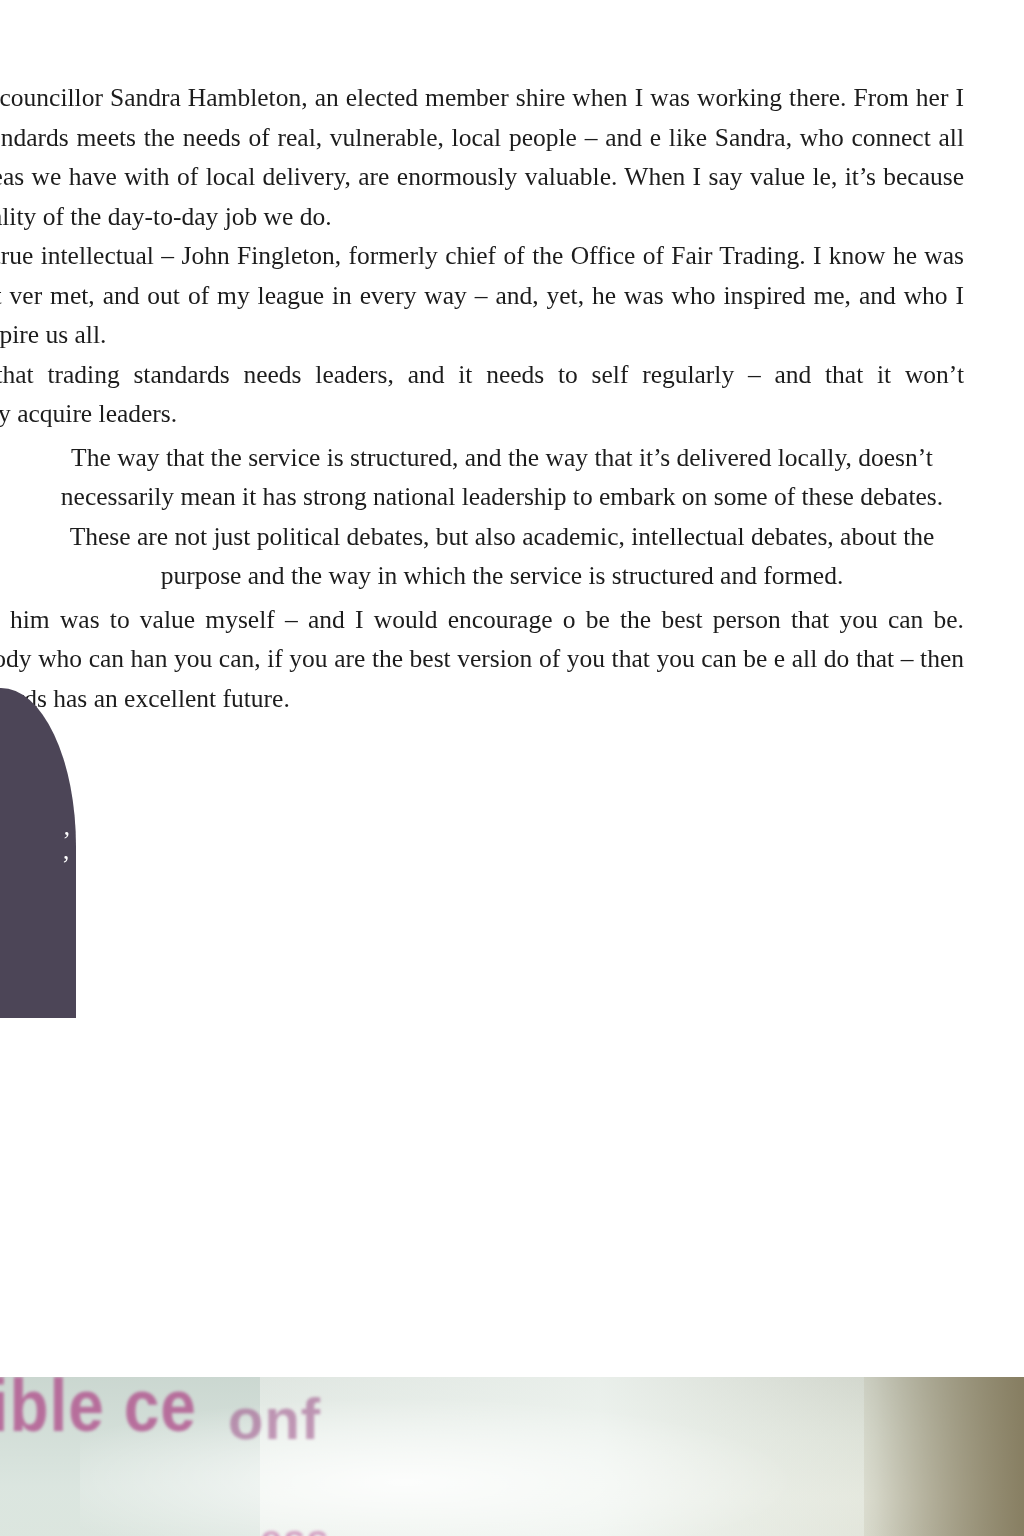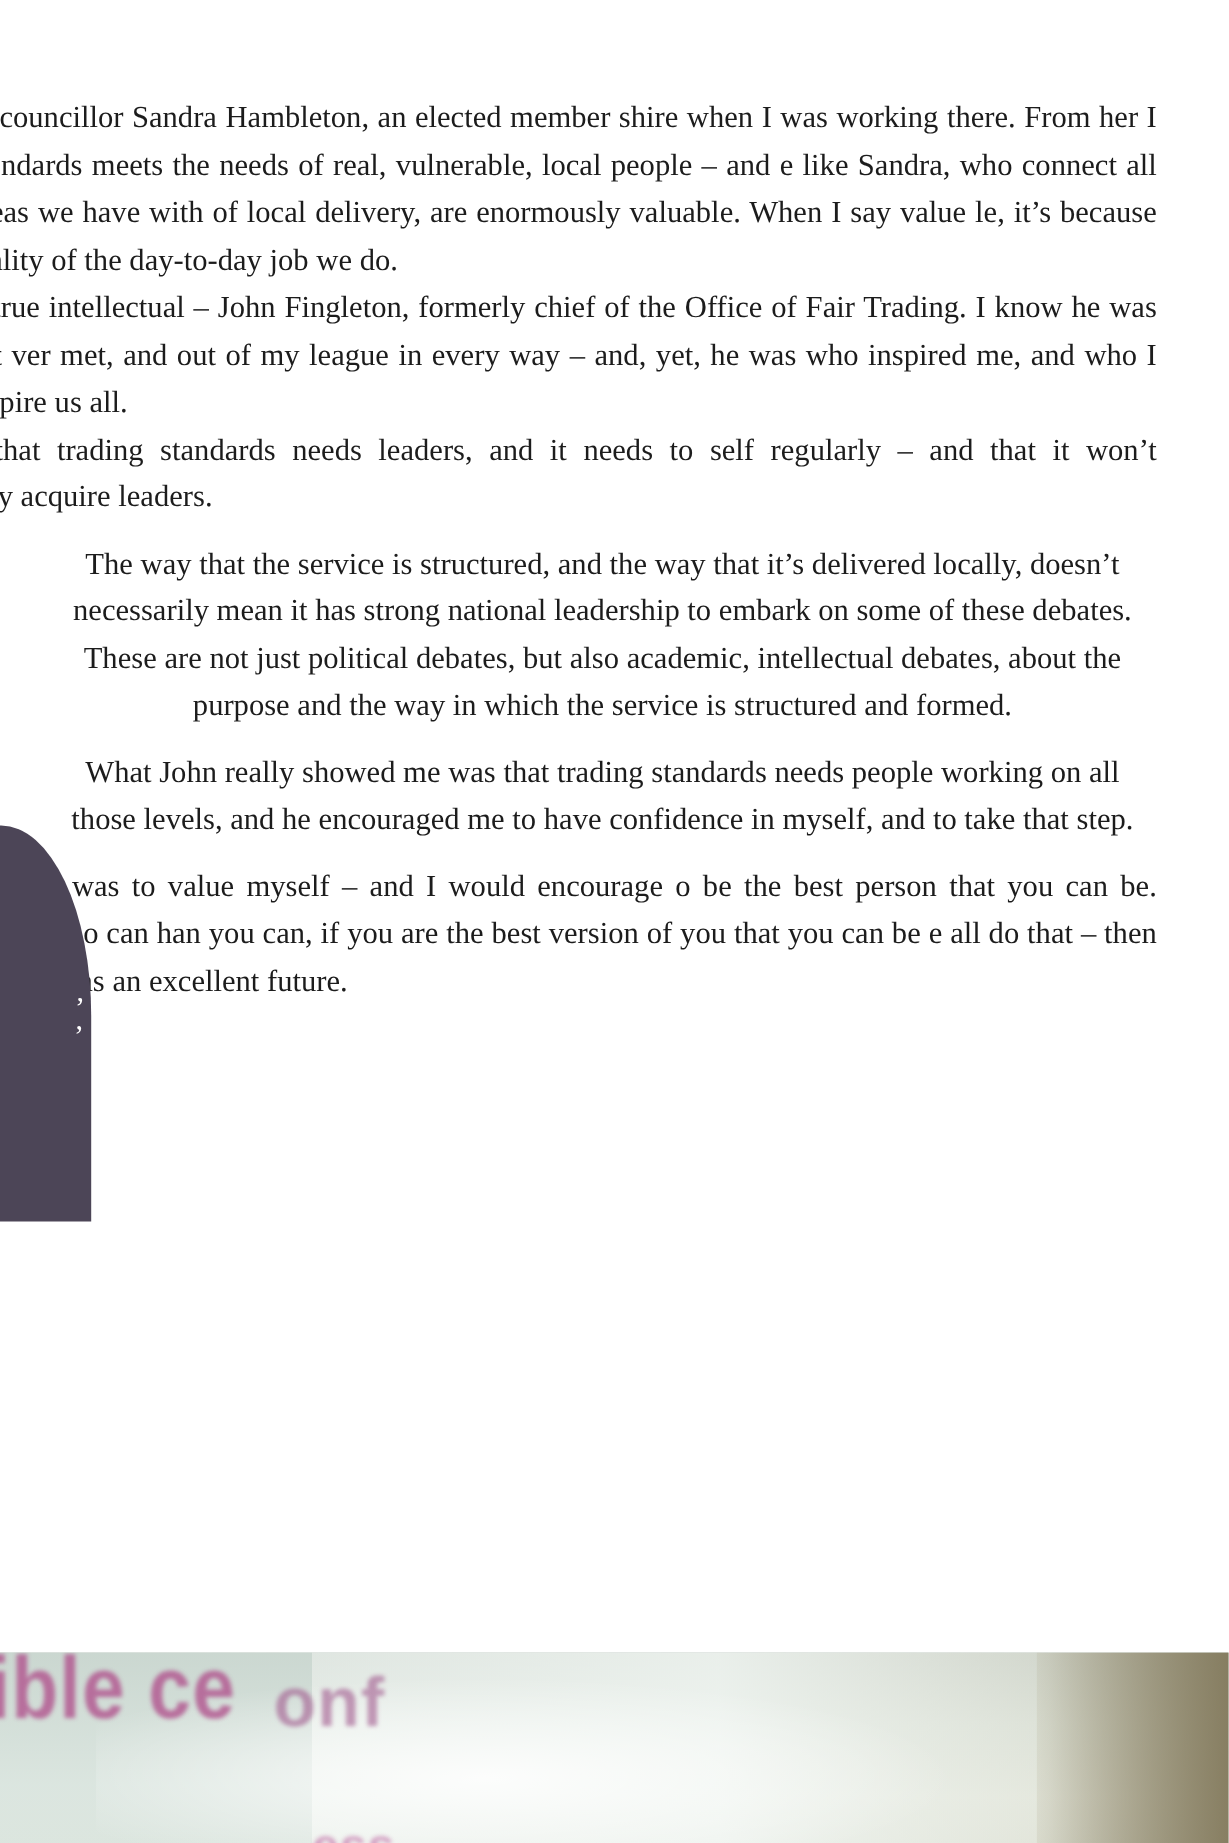--- a/index.html
+++ b/index.html
@@ -44,21 +44,21 @@
     text-indent: 0;
   }
 
   
   .wrap-block {
     margin: 0;
     padding-left: 168px;
     text-align: center;
   }
   .wrap-block p {
-    margin: 16px;
+    margin: 4px;
     text-align: center;
   }
 
   
   .bubble {
     position: absolute;
     left: -74px;
     top: 688px;
     width: 150px;
     height: 330px;
@@ -162,21 +162,20 @@
 
 <div id="page">
 
   <div class="article-text">
     <p class="para-indent">ond giant is councillor Sandra Hambleton, an elected member shire when I was working there. From her I learned that ndards meets the needs of real, vulnerable, local people – and e like Sandra, who connect all these big ideas we have with of local delivery, are enormously valuable. When I say value le, it’s because that’s the reality of the day-to-day job we do.</p>
     <p class="para-indent">d giant is a true intellectual – John Fingleton, formerly chief of the Office of Fair Trading. I know he was the cleverest ver met, and out of my league in every way – and, yet, he was who inspired me, and who I hope can inspire us all.</p>
     <p class="para-indent">e told me that trading standards needs leaders, and it needs to self regularly – and that it won’t automatically acquire leaders.</p>
 
     <div class="wrap-block">
       <p>The way that the service is structured, and the way that it’s delivered locally, doesn’t necessarily mean it has strong national leadership to embark on some of these debates. These are not just political debates, but also academic, intellectual debates, about the purpose and the way in which the service is structured and formed.</p>
-      <p>What John really showed me was that trading standards needs people working on all those levels, and he encouraged me to have confidence in myself, and to take that step.</p>
     </div>
 
     <p class="para-indent">earned from him was to value myself – and I would encourage o be the best person that you can be. There’s nobody who can han you can, if you are the best version of you that you can be e all do that – then trading standards has an excellent future.</p>
   </div>
 
   <div class="bubble">
     <div class="bubble-text">,
 ’</div>
   </div>
 

